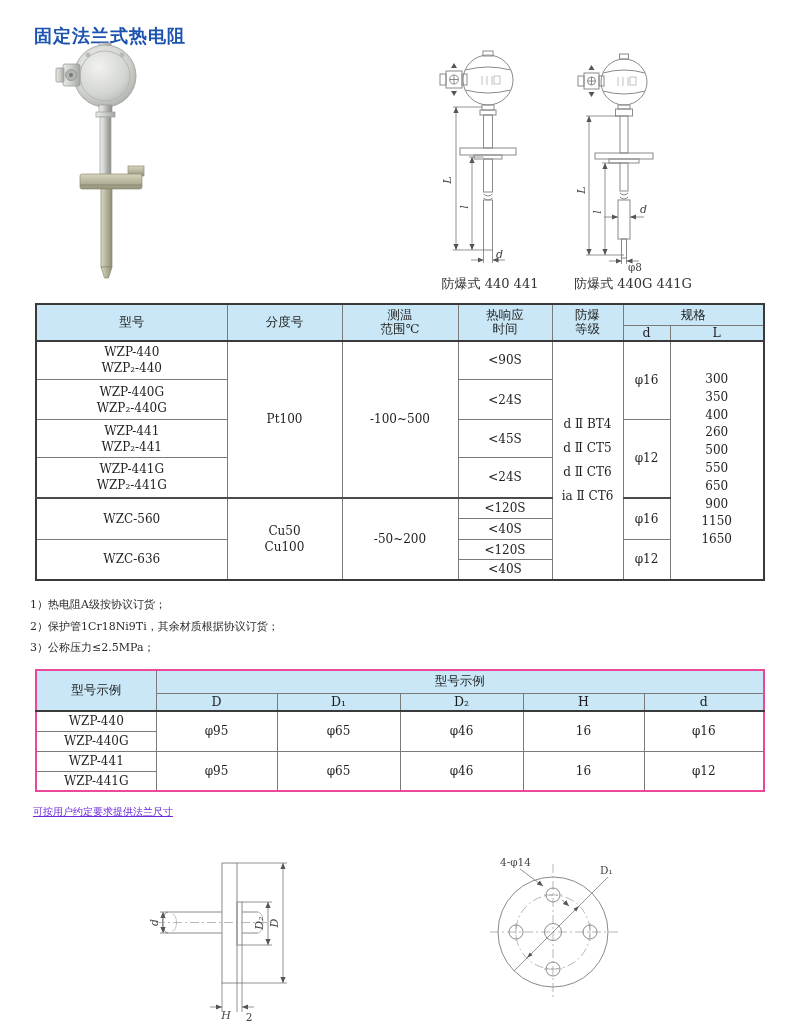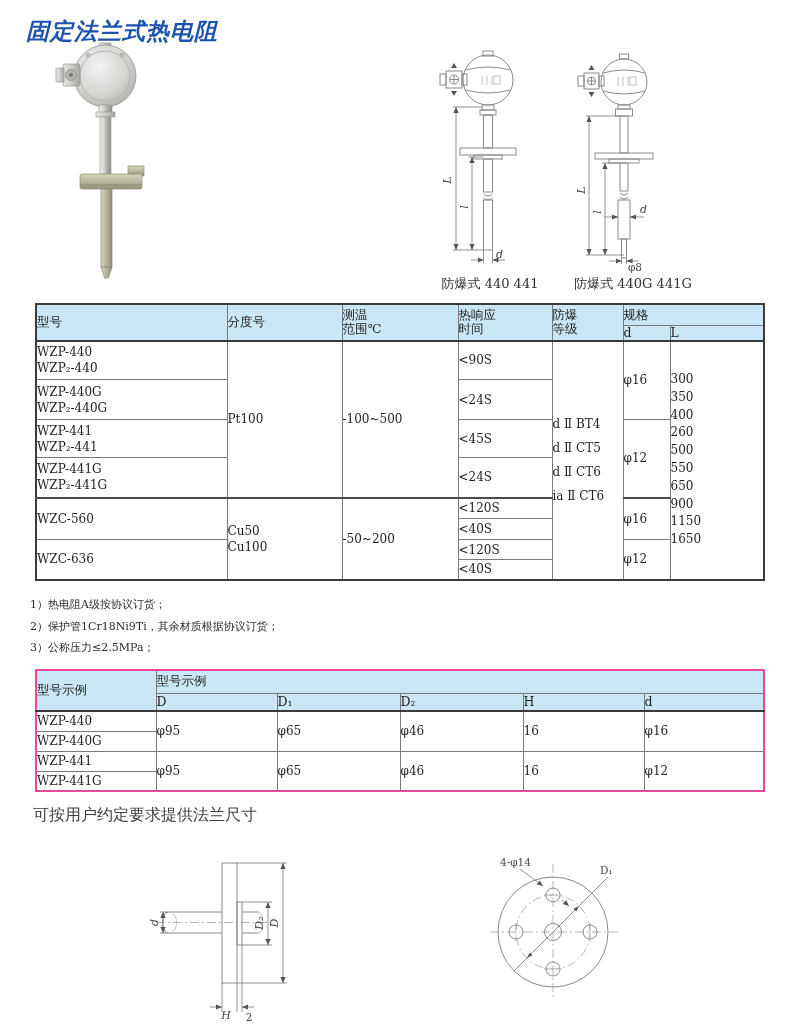--- a/index.html
+++ b/index.html
@@ -1,22 +1,22 @@
 <!DOCTYPE html>
 <html style="--title-blue: #1c53ae; --header-bg: #c9e7f6;"><head>
 <meta charset="utf-8">
 <style>
   html,body{margin:0;padding:0;background:#fff;}
   .page{position:relative;width:800px;height:1025px;background:#ffffff;overflow:hidden;
         font-family:"DejaVu Serif","DejaVu Sans","Liberation Serif",serif;color:#1f1f1f;}
-  .title{position:absolute;left:18px;top:8px;margin:8px;font-size:23px;font-weight:bold;
-         color:var(--title-blue,#1c53ae);font-family:"DejaVu Sans","Liberation Sans",sans-serif;letter-spacing:1px;font-style:italic;}
+  .title{position:absolute;left:18px;top:8px;margin:16px;font-size:18px;font-weight:bold;
+         color:var(--title-blue,#1c53ae);font-family:"DejaVu Sans","Liberation Sans",sans-serif;letter-spacing:1px;}
   .fig{position:absolute;}
   
-  table{border-collapse:collapse;table-layout:fixed;text-align:left;}
+  table{border-collapse:collapse;table-layout:fixed;text-align:center;}
   .spec{position:absolute;left:35px;top:303px;width:728px;font-size:12px;border:2px solid #3a3a3a;}
   .spec th,.spec td{border:1px solid #7a7a7a;padding:0;vertical-align:middle;white-space:pre-line;font-weight:normal;}
   .spec thead th{background:var(--header-bg,#c9e7f6);font-size:12.5px;line-height:14px;}
   .spec thead tr:nth-child(1){height:21px}
   .spec thead tr:nth-child(2){height:15px}
   .spec tbody tr:nth-child(1){height:39px}
   .spec tbody tr:nth-child(2){height:40px}
   .spec tbody tr:nth-child(3){height:38px}
   .spec tbody tr:nth-child(4){height:40px}
   .spec tbody tr:nth-child(5),.spec tbody tr:nth-child(6){height:21px}
@@ -28,21 +28,21 @@
   .spec td.lvals{line-height:17.8px;}
   .flange{position:absolute;left:35px;top:669px;width:728px;font-size:12px;border:2px solid #ec4899;}
   .flange th,.flange td{border:1px solid #7a7a7a;padding:0;vertical-align:middle;white-space:pre-line;font-weight:normal;}
   .flange thead th{background:var(--header-bg,#c9e7f6);font-size:12.5px;}
   .flange thead tr:nth-child(1){height:23px}
   .flange thead tr:nth-child(2){height:18px}
   .flange tbody tr{height:20px}
   .flange tbody tr:nth-child(1) td{border-top:2px solid #3a3a3a;}
   
   .notes{position:absolute;left:30px;top:594px;font-size:11px;line-height:21.5px;white-space:pre-line;color:#2a2a2a;}
-  .footer-note{position:absolute;left:33px;top:805px;font-size:16px;color:#404040;}
+  .footer-note{position:absolute;left:33px;top:805px;font-size:10px;color:#6d28d9;text-decoration:underline;}
   
   .draw{stroke:#8a8a8a;fill:none;stroke-width:1;}
   .thin{stroke:#a8a8a8;fill:none;stroke-width:.7;}
   .dim{stroke:#777;fill:none;stroke-width:.8;}
   .cl{stroke:#9a9a9a;fill:none;stroke-width:.7;stroke-dasharray:9 3 2 3;}
   .af{fill:#555;stroke:none;}
   .dtext{font-family:"DejaVu Serif",serif;font-style:italic;font-size:11px;fill:#444;}
   .ntext{font-family:"DejaVu Serif",serif;font-size:10.5px;fill:#444;}
   .cap{font-family:"DejaVu Serif",serif;font-size:13px;fill:#333;}
 </style>

